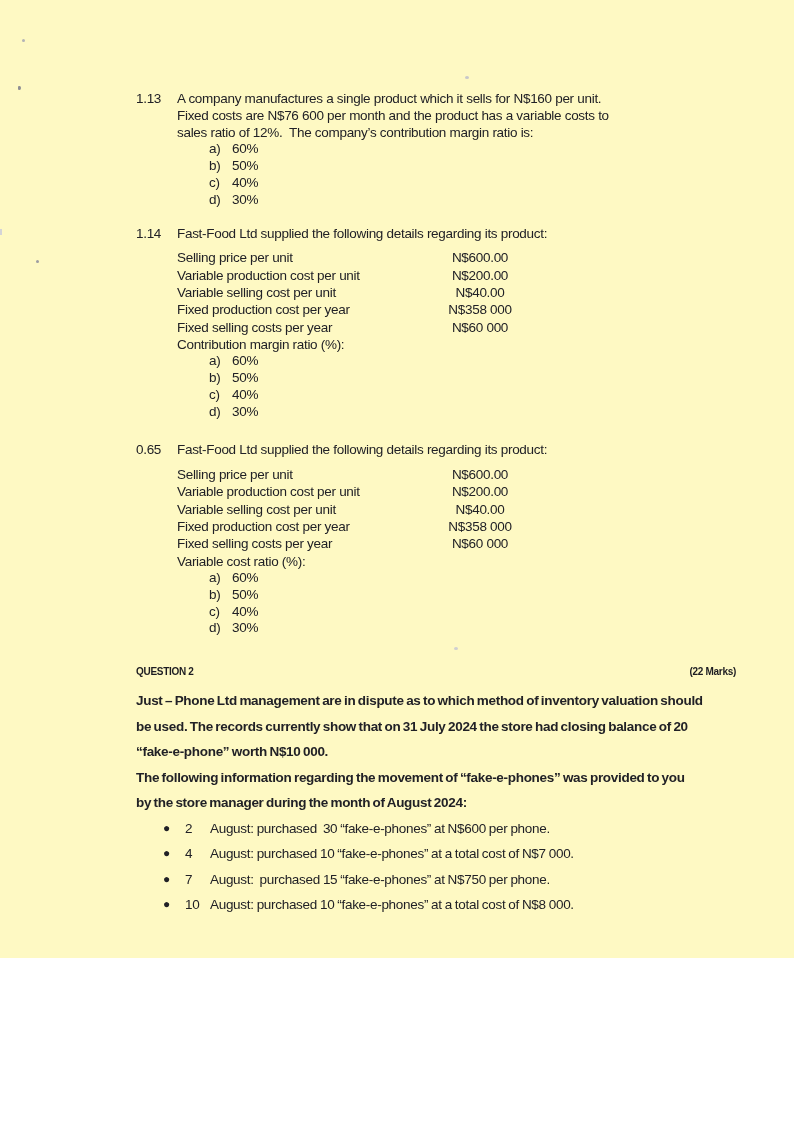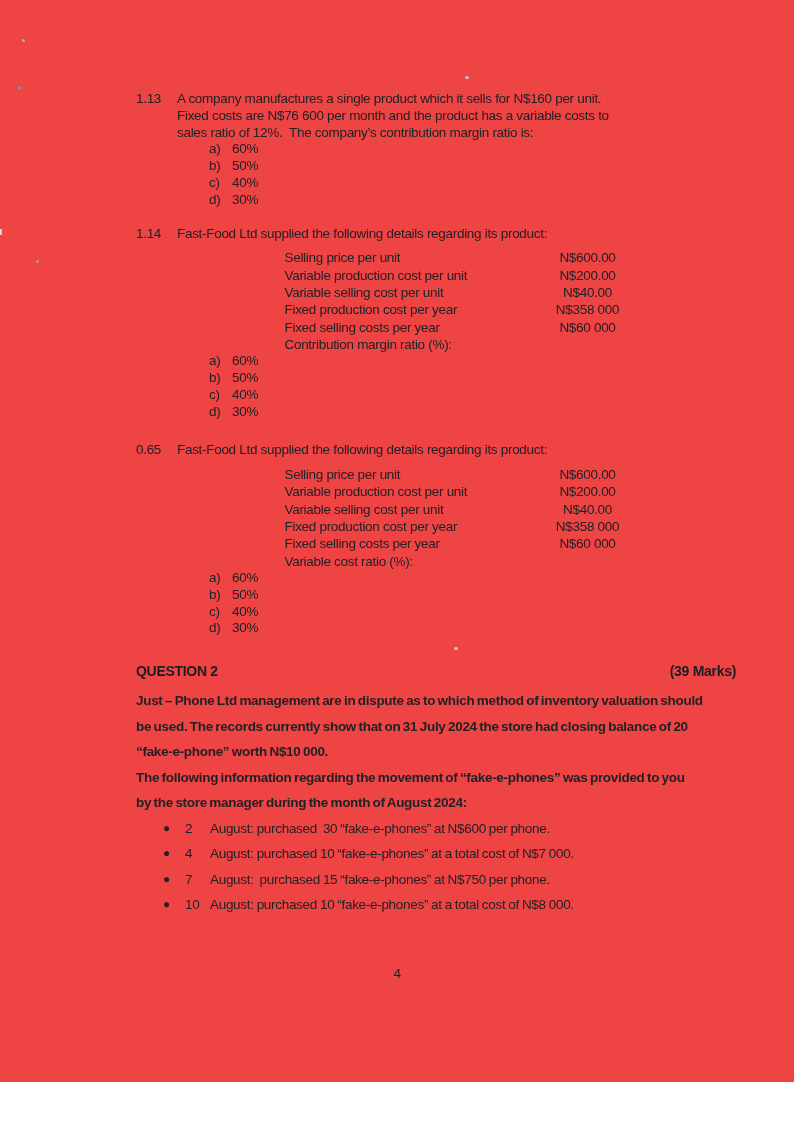--- a/index.html
+++ b/index.html
@@ -3,22 +3,22 @@
 <meta charset="utf-8">
 <style>
   html, body {
     margin: 0;
     padding: 0;
     background: #ffffff;
   }
   .page {
     position: relative;
     width: 794px;
-    height: 1082px;
-    background: #ef4444;
+    height: 958px;
+    background: #fef9c3;
     overflow: hidden;
     font-family: "Liberation Sans", sans-serif;
     color: #212126;
     font-size: 13.5px;
     letter-spacing: -0.3px;
   }
   .content {
     position: absolute;
     left: 136px;
     top: 91px;
@@ -26,33 +26,33 @@
   }
   
   .q-item { display: flex; }
   .q-num { flex: 0 0 41px; line-height: 16.8px; }
   .q-text { flex: 1 1 auto; }
   .line { white-space: pre; line-height: 16.8px; }
   .options { margin-left: 32px; }
   .opt { display: flex; line-height: 16.8px; }
   .opt-label { flex: 0 0 23px; }
   .detail-table { margin-top: 7px; }
-  .drow { display: flex; line-height: 17.3px; justify-content: center; }
+  .drow { display: flex; line-height: 17.3px; }
   .dlabel { flex: 0 0 262px; }
   .dvalue { flex: 0 0 82px; text-align: center; }
   .sec-113 { margin-bottom: 17px; }
   .sec-114 { margin-bottom: 22px; }
   .sec-115 { margin-bottom: 0; }
   
   .q2 { margin-top: 26px; }
   .q2-header {
     display: flex;
     justify-content: space-between;
     font-weight: 700;
-    font-size: 14px;
+    font-size: 10px;
     line-height: 17px;
     margin-bottom: 8px;
     color: #1c1c21;
   }
   .q2-body .line { line-height: 25.5px; word-spacing: -1px; font-weight: bold; }
   .bullet { display: flex; line-height: 25.5px; }
   .b-dot { margin-left: 27px; flex: 0 0 22px; font-size: 12px; }
   .b-day { flex: 0 0 25px; }
   .b-text { white-space: pre; word-spacing: -0.5px; }
   
@@ -217,21 +217,21 @@
               <span class="opt-value">30%</span>
             </div>
           </div>
         </div>
       </div>
     </section>
 
     <section class="q2">
       <div class="q2-header">
         <span>QUESTION 2</span>
-        <span>(39 Marks)</span>
+        <span>(22 Marks)</span>
       </div>
       <div class="q2-body">
         <div class="line">Just – Phone Ltd management are in dispute as to which method of inventory valuation should</div>
         <div class="line">be used. The records currently show that on 31 July 2024 the store had closing balance of 20</div>
         <div class="line">“fake-e-phone” worth N$10 000.</div>
         <div class="line">The following information regarding the movement of “fake-e-phones” was provided to you</div>
         <div class="line">by the store manager during the month of August 2024:</div>
 
         <div class="bullet">
           <span class="b-dot">●</span>

